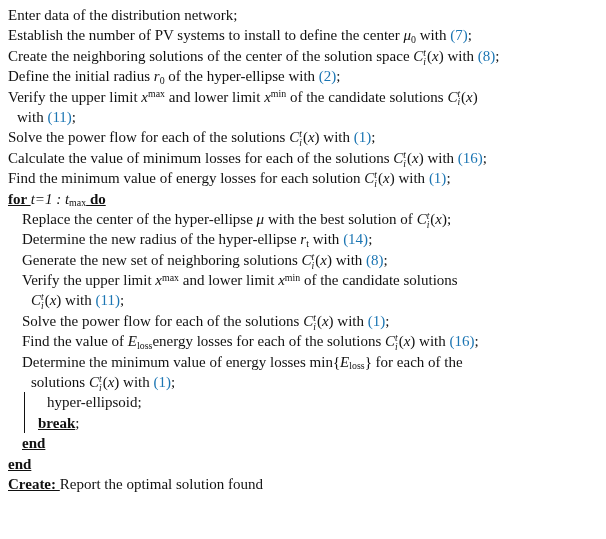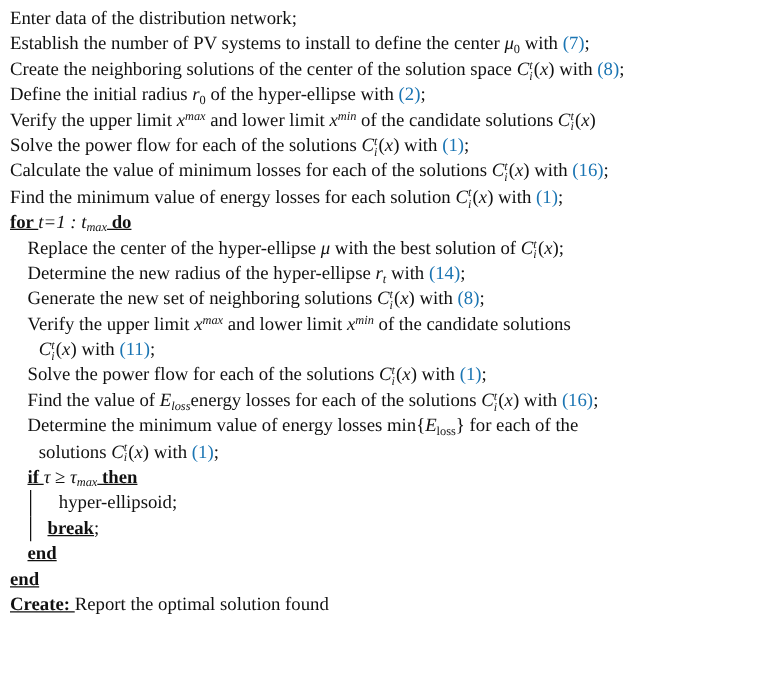--- a/index.html
+++ b/index.html
@@ -40,21 +40,21 @@
     width:1.2px;height:100%;
     background:var(--bar);
   }
   
   .sg-p{}
   .sg-i{font-style:italic;}
   .sg-b{font-weight:bold;text-decoration:underline;}
   .sg-l{color:var(--link);}
   .sg-sup,.sg-supi{font-size:0.66em;position:relative;top:-0.45em;}
   .sg-sub,.sg-subi{font-size:0.66em;position:relative;top:0.28em;}
-  .sg-supi,.sg-subi{font-style:italic;margin-top:11px;}
+  .sg-supi,.sg-subi{margin-top:11px;}
   
   .stk{
     display:inline-block;
     vertical-align:-0.4em;
     font-size:0.64em;
     line-height:0.92;
     font-style:italic;
     margin:0 1px 0 0;
   }
   .stk span{display:block;}
@@ -62,33 +62,33 @@
 </head>
 <body>
 
 <main>
   <div id="algo">
       <div class="line l0"><span class="sg-p">Enter data of the distribution network;</span></div>
       <div class="line l0"><span class="sg-p">Establish the number of PV systems to install to define the center </span><span class="sg-i">μ</span><span class="sg-sub">0</span><span class="sg-p"> with </span><span class="sg-l">(7)</span><span class="sg-p">;</span></div>
       <div class="line l0"><span class="sg-p">Create the neighboring solutions of the center of the solution space </span><span class="sg-i">C</span><span class="stk"><span>t</span><span>i</span></span><span class="sg-p">(</span><span class="sg-i">x</span><span class="sg-p">)</span><span class="sg-p"> with </span><span class="sg-l">(8)</span><span class="sg-p">;</span></div>
       <div class="line l0"><span class="sg-p">Define the initial radius </span><span class="sg-i">r</span><span class="sg-sub">0</span><span class="sg-p"> of the hyper-ellipse with </span><span class="sg-l">(2)</span><span class="sg-p">;</span></div>
       <div class="line l0"><span class="sg-p">Verify the upper limit </span><span class="sg-i">x</span><span class="sg-supi">max</span><span class="sg-p"> and lower limit </span><span class="sg-i">x</span><span class="sg-supi">min</span><span class="sg-p"> of the candidate solutions </span><span class="sg-i">C</span><span class="stk"><span>t</span><span>i</span></span><span class="sg-p">(</span><span class="sg-i">x</span><span class="sg-p">)</span></div>
+      <div class="line l0 cont"><span class="sg-p">with </span><span class="sg-l">(11)</span><span class="sg-p">;</span></div>
       <div class="line l0"><span class="sg-p">Solve the power flow for each of the solutions </span><span class="sg-i">C</span><span class="stk"><span>t</span><span>i</span></span><span class="sg-p">(</span><span class="sg-i">x</span><span class="sg-p">)</span><span class="sg-p"> with </span><span class="sg-l">(1)</span><span class="sg-p">;</span></div>
       <div class="line l0"><span class="sg-p">Calculate the value of minimum losses for each of the solutions </span><span class="sg-i">C</span><span class="stk"><span>t</span><span>i</span></span><span class="sg-p">(</span><span class="sg-i">x</span><span class="sg-p">)</span><span class="sg-p"> with </span><span class="sg-l">(16)</span><span class="sg-p">;</span></div>
       <div class="line l0"><span class="sg-p">Find the minimum value of energy losses for each solution </span><span class="sg-i">C</span><span class="stk"><span>t</span><span>i</span></span><span class="sg-p">(</span><span class="sg-i">x</span><span class="sg-p">)</span><span class="sg-p"> with </span><span class="sg-l">(1)</span><span class="sg-p">;</span></div>
       <div class="line l0"><span class="sg-b">for </span><span class="sg-i">t</span><span class="sg-i">=1 : </span><span class="sg-i">t</span><span class="sg-subi">max</span><span class="sg-b"> do</span></div>
       <div class="line l1"><span class="sg-p">Replace the center of the hyper-ellipse </span><span class="sg-i">μ</span><span class="sg-p"> with the best solution of </span><span class="sg-i">C</span><span class="stk"><span>t</span><span>i</span></span><span class="sg-p">(</span><span class="sg-i">x</span><span class="sg-p">)</span><span class="sg-p">;</span></div>
       <div class="line l1"><span class="sg-p">Determine the new radius of the hyper-ellipse </span><span class="sg-i">r</span><span class="sg-subi">t</span><span class="sg-p"> with </span><span class="sg-l">(14)</span><span class="sg-p">;</span></div>
       <div class="line l1"><span class="sg-p">Generate the new set of neighboring solutions </span><span class="sg-i">C</span><span class="stk"><span>t</span><span>i</span></span><span class="sg-p">(</span><span class="sg-i">x</span><span class="sg-p">)</span><span class="sg-p"> with </span><span class="sg-l">(8)</span><span class="sg-p">;</span></div>
       <div class="line l1"><span class="sg-p">Verify the upper limit </span><span class="sg-i">x</span><span class="sg-supi">max</span><span class="sg-p"> and lower limit </span><span class="sg-i">x</span><span class="sg-supi">min</span><span class="sg-p"> of the candidate solutions</span></div>
       <div class="line l1 cont"><span class="sg-i">C</span><span class="stk"><span>t</span><span>i</span></span><span class="sg-p">(</span><span class="sg-i">x</span><span class="sg-p">)</span><span class="sg-p"> with </span><span class="sg-l">(11)</span><span class="sg-p">;</span></div>
       <div class="line l1"><span class="sg-p">Solve the power flow for each of the solutions </span><span class="sg-i">C</span><span class="stk"><span>t</span><span>i</span></span><span class="sg-p">(</span><span class="sg-i">x</span><span class="sg-p">)</span><span class="sg-p"> with </span><span class="sg-l">(1)</span><span class="sg-p">;</span></div>
       <div class="line l1"><span class="sg-p">Find the value of </span><span class="sg-i">E</span><span class="sg-subi">loss</span><span class="sg-p">energy losses for each of the solutions </span><span class="sg-i">C</span><span class="stk"><span>t</span><span>i</span></span><span class="sg-p">(</span><span class="sg-i">x</span><span class="sg-p">)</span><span class="sg-p"> with </span><span class="sg-l">(16)</span><span class="sg-p">;</span></div>
       <div class="line l1"><span class="sg-p">Determine the minimum value of energy losses min{</span><span class="sg-i">E</span><span class="sg-sub">loss</span><span class="sg-p">} for each of the</span></div>
       <div class="line l1 cont"><span class="sg-p">solutions </span><span class="sg-i">C</span><span class="stk"><span>t</span><span>i</span></span><span class="sg-p">(</span><span class="sg-i">x</span><span class="sg-p">)</span><span class="sg-p"> with </span><span class="sg-l">(1)</span><span class="sg-p">;</span></div>
-      <div class="line l1"><span class="sg-b">if </span><span class="sg-i">τ</span><span class="sg-p"> ≥ </span><span class="sg-i">τ</span><span class="sg-subi">max</span><span class="sg-b"> then</span></div>
       <div class="line l2 cont bar"><span class="sg-p">hyper-ellipsoid;</span></div>
       <div class="line l2 bar"><span class="sg-b">break</span><span class="sg-p">;</span></div>
       <div class="line l1"><span class="sg-b">end</span></div>
       <div class="line l0"><span class="sg-b">end</span></div>
       <div class="line l0"><span class="sg-b">Create: </span><span class="sg-p">Report the optimal solution found</span></div>
     </div>
 </main>
 
 </body></html>

